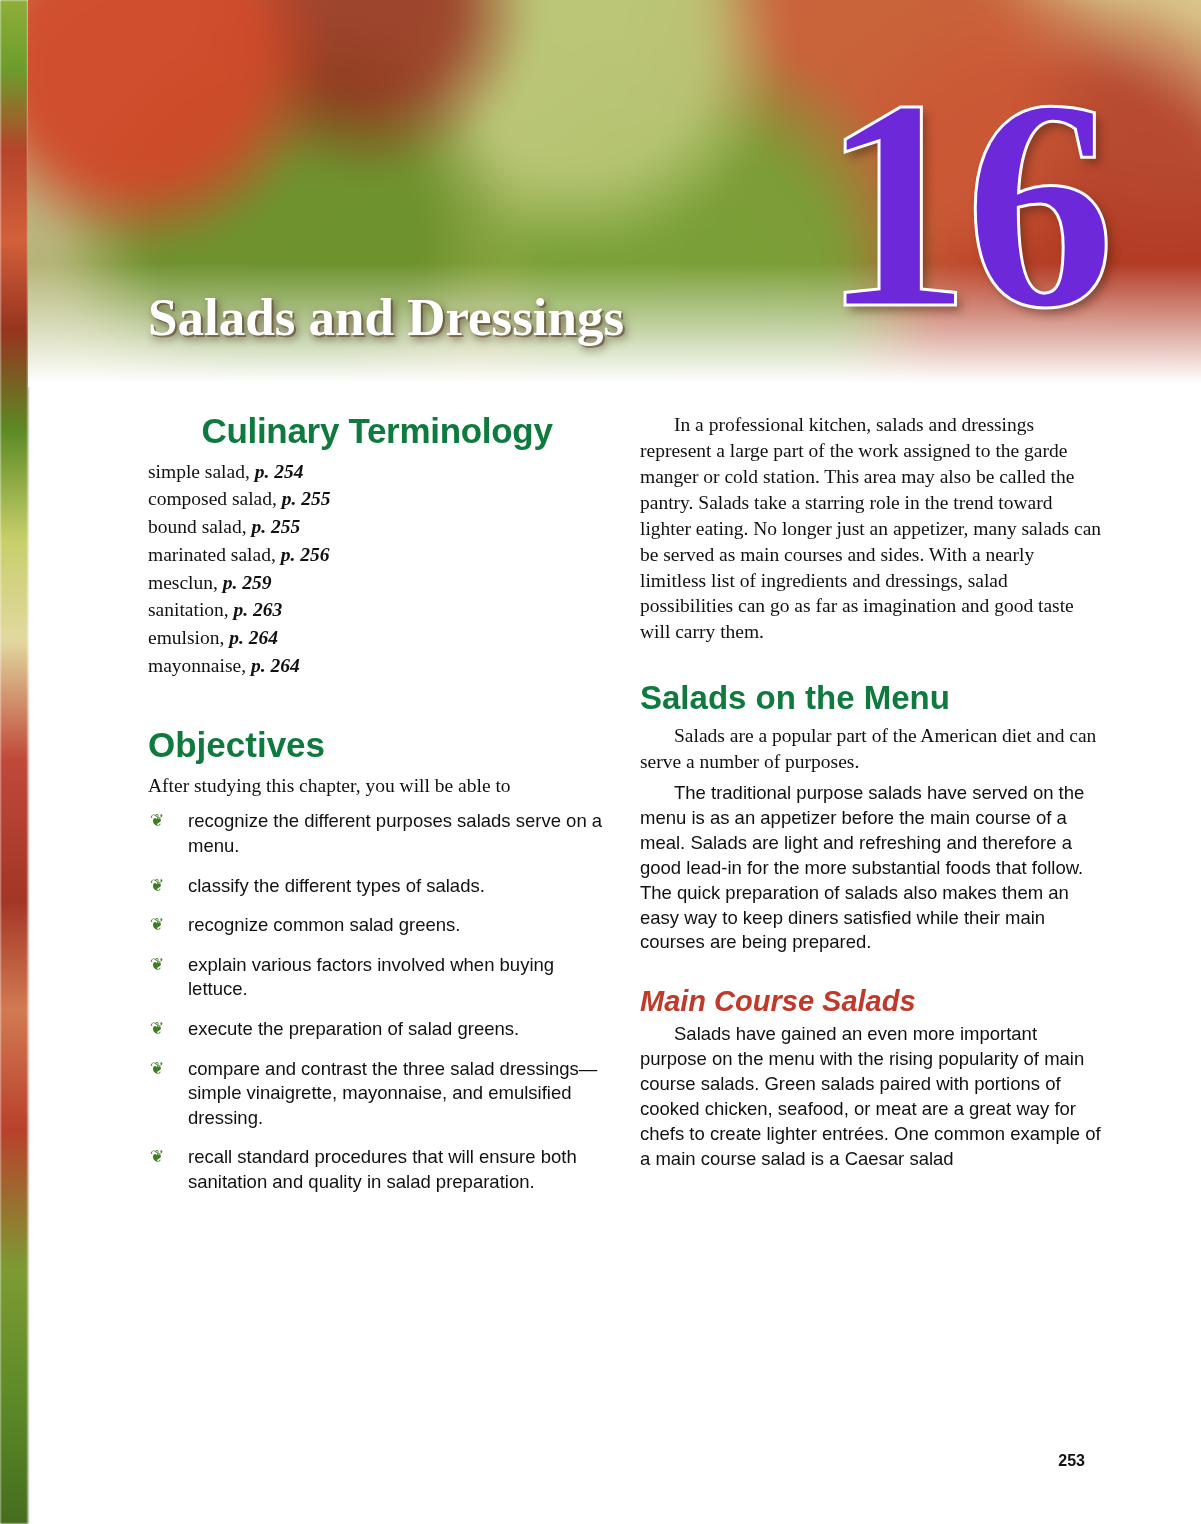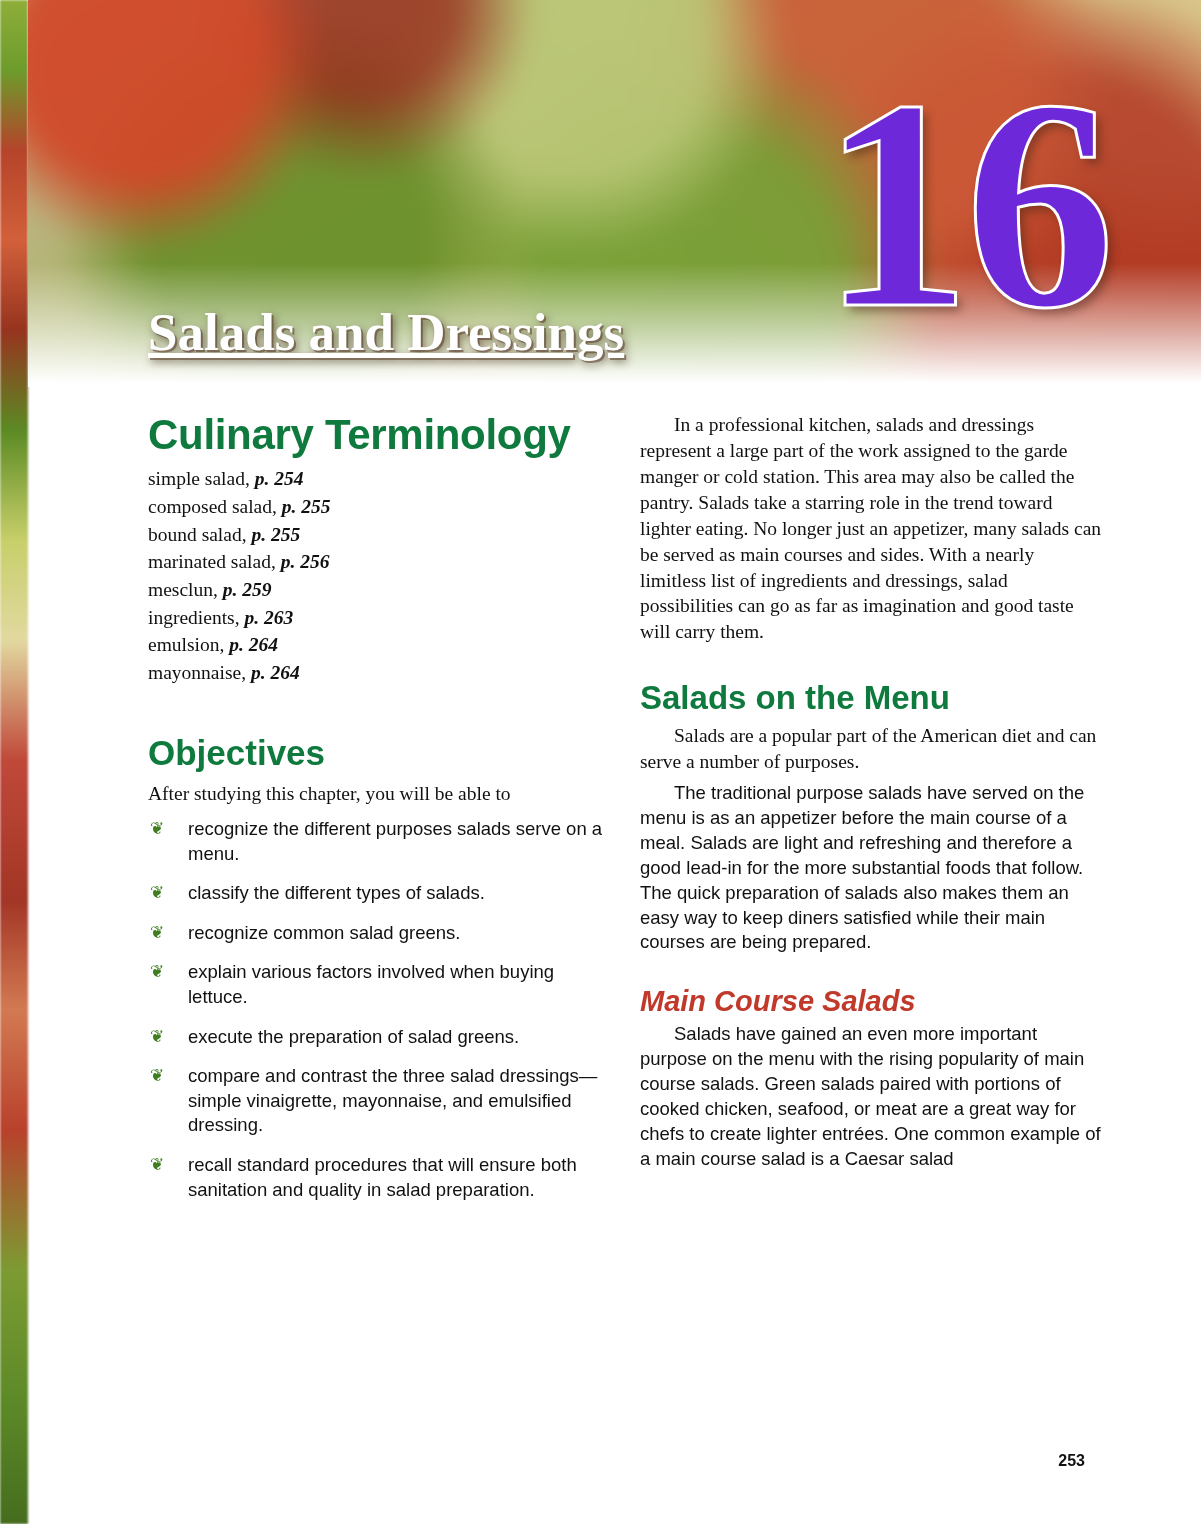--- a/index.html
+++ b/index.html
@@ -102,50 +102,50 @@
     letter-spacing: -6px;
     color: #6d28d9;
     -webkit-text-stroke: 3px #ffffff;
     text-shadow: 5px 6px 10px rgba(60,30,20,0.45);
   }
 
   
   .chapter-title {
     position: absolute;
     left: 148px;
-    top: 302px;
+    top: 287px;
     font-family: "Liberation Serif", serif;
     font-weight: bold;
     font-size: 53px;
     color: #ffffff;
     letter-spacing: 0px;
     text-shadow:
       2px 2px 0 rgba(90,60,40,0.55),
       3px 4px 8px rgba(60,35,20,0.6);
     white-space: nowrap;
     z-index: 5;
-    text-decoration: underline;
   }
 
   
   .col {
     position: absolute;
     top: 412px;
     width: 458px;
   }
   .col-left  { left: 148px; }
   .col-right { left: 640px; width: 462px; }
 
   .h1-green {
     font-family: "Liberation Sans", sans-serif;
     font-weight: bold;
-    font-size: 42px;
+    font-size: 35px;
     line-height: 1.08;
     color: #0f7a3d;
     margin: 0 0 8px 0;
+    text-align: center;
   }
   .h1-green.tight { letter-spacing: -0.3px; }
 
   .term-list {
     font-family: "Liberation Serif", serif;
     font-size: 19.5px;
     line-height: 1.42;
     color: #111111;
     margin: 4px 0 0 0;
   }
@@ -270,21 +270,21 @@
       </div>
       <div>
         <span>marinated salad,</span>
         <span class="pg">p. 256</span>
       </div>
       <div>
         <span>mesclun,</span>
         <span class="pg">p. 259</span>
       </div>
       <div>
-        <span>ingredients,</span>
+        <span>sanitation,</span>
         <span class="pg">p. 263</span>
       </div>
       <div>
         <span>emulsion,</span>
         <span class="pg">p. 264</span>
       </div>
       <div>
         <span>mayonnaise,</span>
         <span class="pg">p. 264</span>
       </div>

